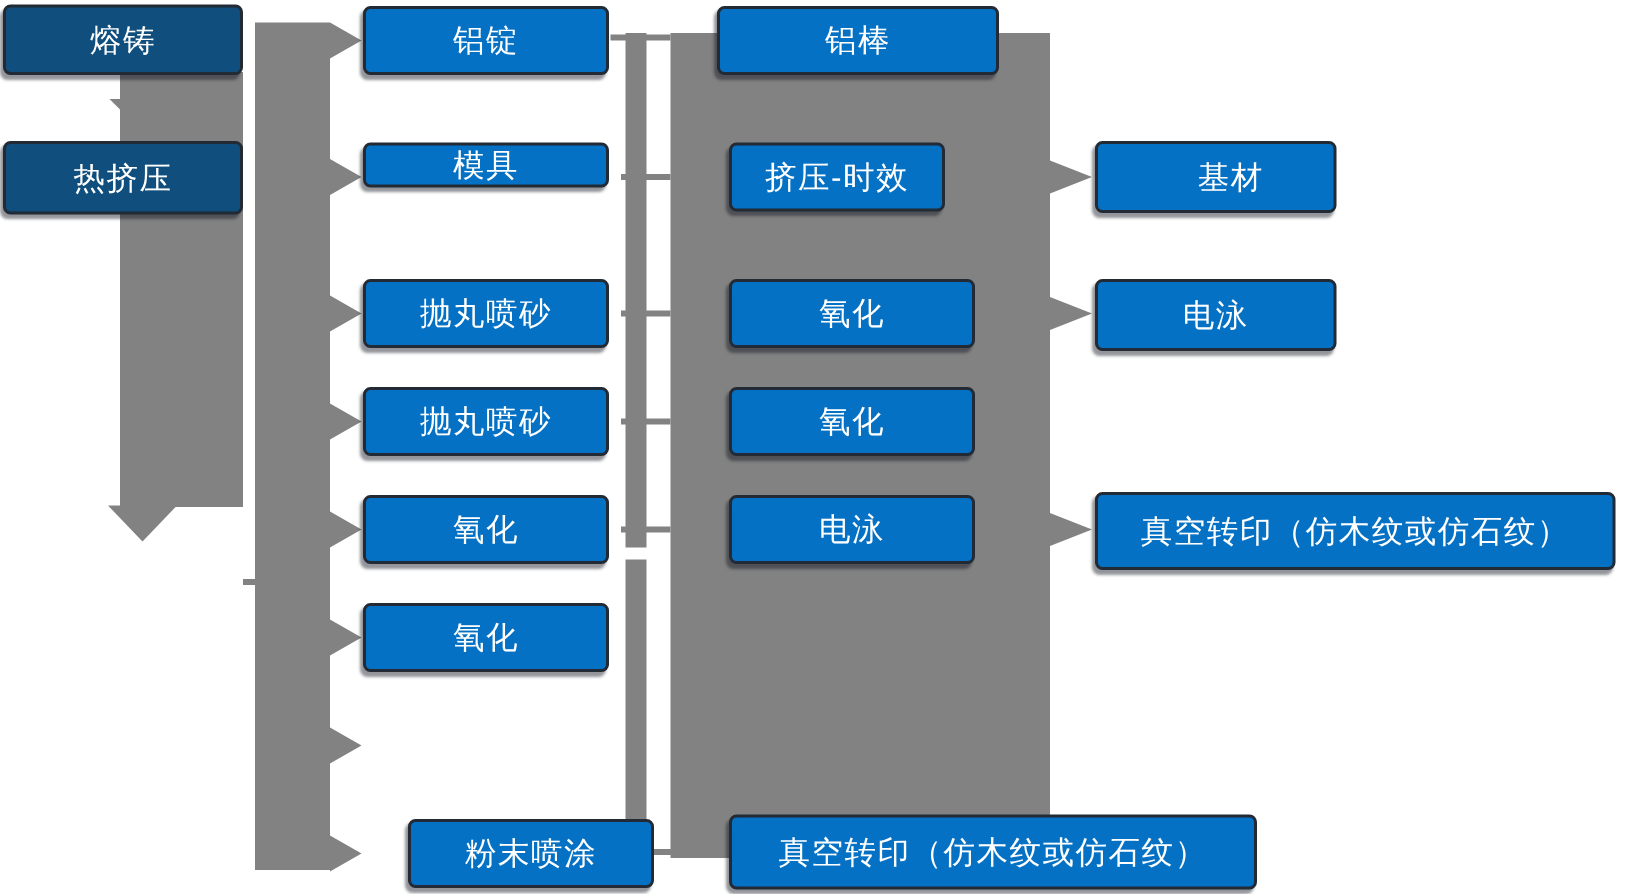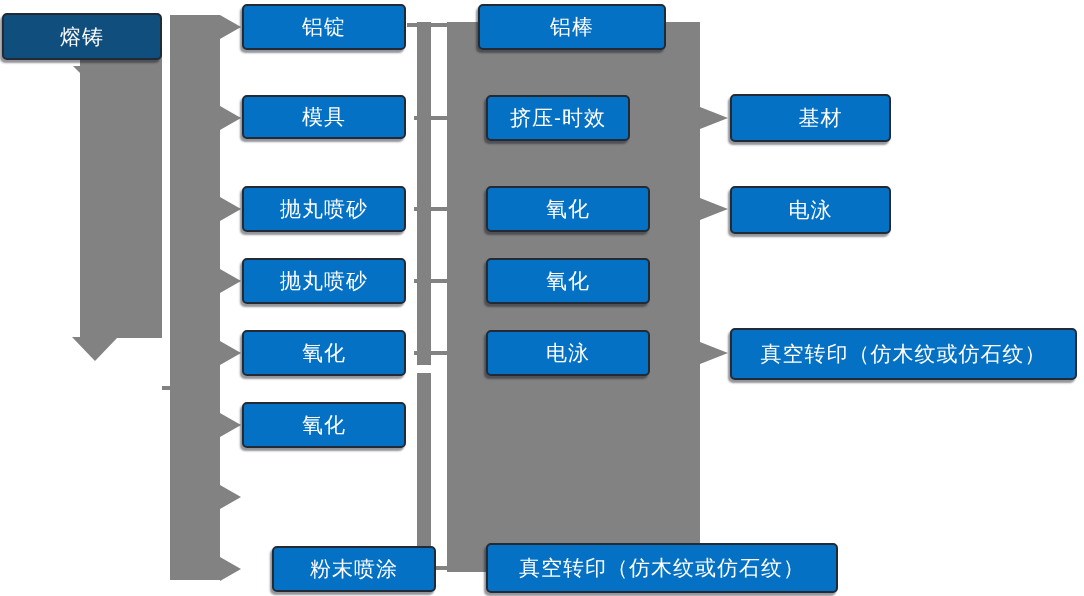--- a/index.html
+++ b/index.html
@@ -24,21 +24,21 @@
     position:absolute;z-index:1;
     display:flex;align-items:center;justify-content:center;
     box-sizing:border-box;
     color:var(--text-white);
     font-size:21px;font-weight:500;letter-spacing:1px;
     border:2px solid var(--node-border);
     border-radius:5px;
     box-shadow:-2px 3px 2px rgba(15,20,30,0.45);
     white-space:nowrap;
   }
-  .dark{background:var(--dark-blue);margin-top:10px;}
+  .dark{background:var(--dark-blue);}
   .bright{background:var(--bright-blue);}
 </style>
 </head>
 <body>
 
 <div id="canvas">
 
   <svg id="connectors" width="1084" height="596" viewBox="0 0 1084 596">
 
     <rect class="c-gray" x="80" y="48" width="82" height="290"></rect>
@@ -73,25 +73,28 @@
     <rect class="c-gray" x="406" y="566" width="47" height="4"></rect>
 
     <polygon class="c-gray" points="700,107 728,118 700,129"></polygon>
     <polygon class="c-gray" points="700,198 728,209 700,220"></polygon>
     <polygon class="c-gray" points="700,342 728,353 700,364"></polygon>
   </svg>
 
   <div class="node dark" style="left:2px;top:3px;width:160px;height:47px;">
       <span>熔铸</span>
     </div>
+  <div class="node dark" style="left:2px;top:94px;width:160px;height:49px;">
+      <span>热挤压</span>
+    </div>
 
   <div class="node bright" style="left:242px;top:4px;width:164px;height:46px;text-align:right;">
       <span>铝锭</span>
     </div>
-  <div class="node bright" style="left:242px;top:95px;width:164px;height:44px;">
+  <div class="node bright" style="left:242px;top:95px;width:164px;height:30px;">
       <span>模具</span>
     </div>
   <div class="node bright" style="left:242px;top:186px;width:164px;height:46px;">
       <span>抛丸喷砂</span>
     </div>
   <div class="node bright" style="left:242px;top:258px;width:164px;height:46px;">
       <span>抛丸喷砂</span>
     </div>
   <div class="node bright" style="left:242px;top:330px;width:164px;height:46px;">
       <span>氧化</span>

